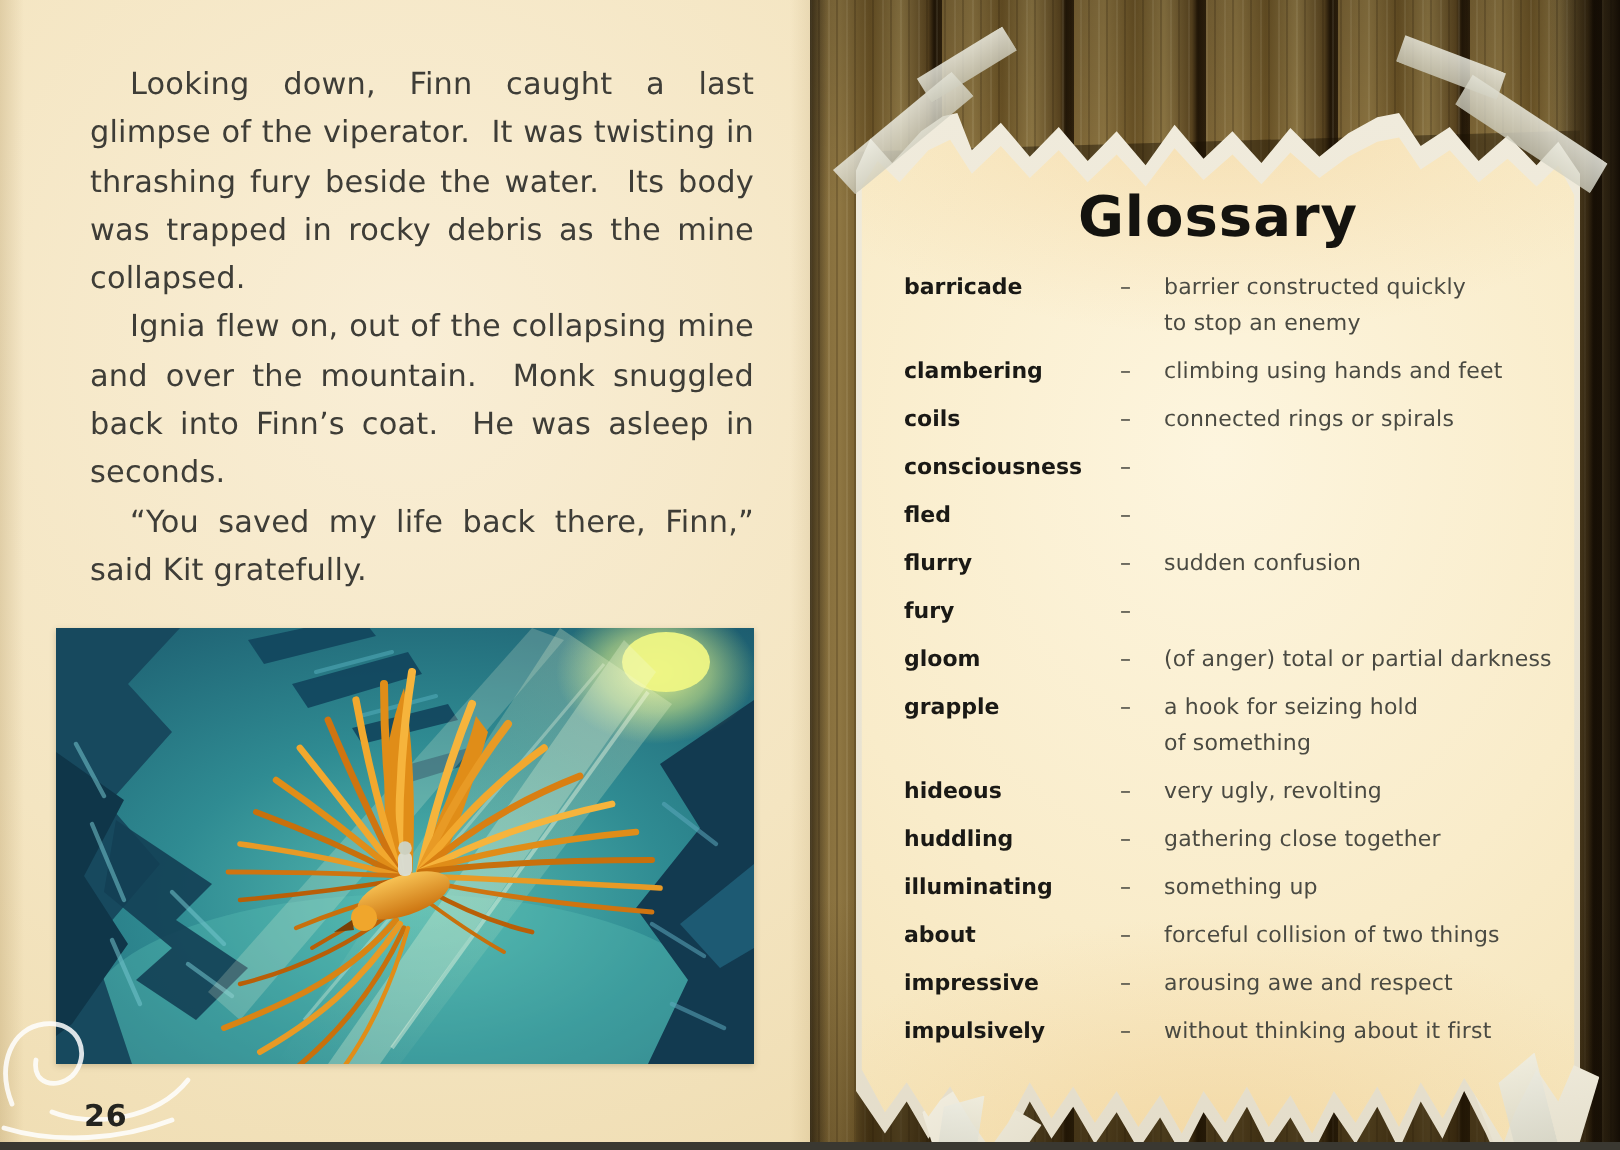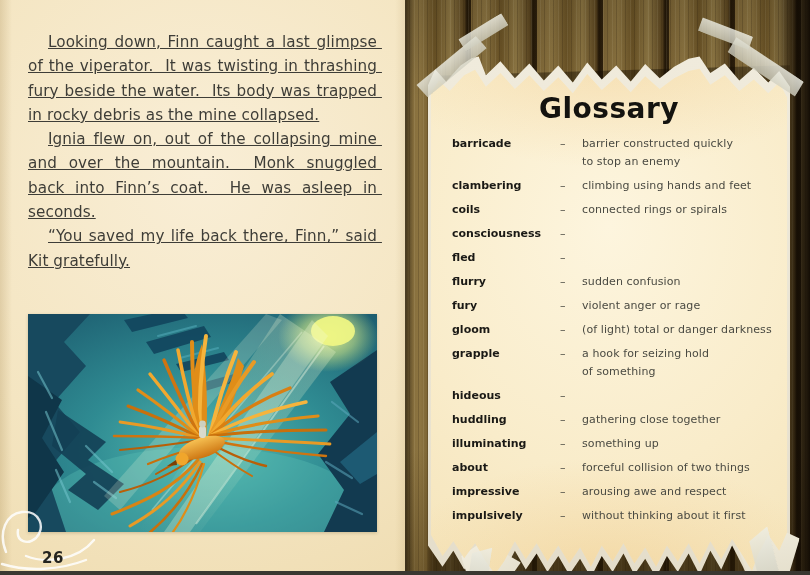--- a/index.html
+++ b/index.html
@@ -16,27 +16,26 @@
   .page { position:relative; width:405px; height:575px; flex:0 0 405px; }
 
   
   .left-page {
     background:
       linear-gradient(90deg, rgba(150,118,58,.22) 0px, rgba(150,118,58,0) 12px),
       linear-gradient(270deg, rgba(150,118,58,.12) 0px, rgba(150,118,58,0) 10px),
       radial-gradient(130% 95% at 50% 30%, #f9eed6 0%, #f4e5c1 55%, #edd9ab 100%);
   }
   .story-text {
-    padding:30px 28px 0 28px;
+    padding:30px 28px 0 45px;
     font-size:15.2px;
     line-height:24.3px;
     letter-spacing:.1px;
     color:#3e3d37;
     text-align:justify;
-    text-decoration:underline;
   }
   .story-p { margin:0; text-indent:20px; white-space:pre-wrap; }
 
   .illustration {
     position:absolute;
     left:28px; top:314px;
     width:349px; height:218px;
     overflow:hidden;
     box-shadow:0 1px 3px rgba(90,70,30,.25);
   }
@@ -351,39 +350,39 @@
 
             <div class="g-row">
               <span class="g-term">flurry</span>
               <span class="g-dash">–</span>
               <span class="g-def">sudden confusion</span>
             </div>
 
             <div class="g-row">
               <span class="g-term">fury</span>
               <span class="g-dash">–</span>
-              <span class="g-def">violent anger or rage</span>
             </div>
 
             <div class="g-row">
               <span class="g-term">gloom</span>
               <span class="g-dash">–</span>
-              <span class="g-def">(of light) total or danger darkness</span>
+              <span class="g-def">(of anger) total or partial darkness</span>
             </div>
 
             <div class="g-row">
               <span class="g-term">grapple</span>
               <span class="g-dash">–</span>
               <span class="g-def">a hook for seizing hold
 of something</span>
             </div>
 
             <div class="g-row">
               <span class="g-term">hideous</span>
               <span class="g-dash">–</span>
+              <span class="g-def">very ugly, revolting</span>
             </div>
 
             <div class="g-row">
               <span class="g-term">huddling</span>
               <span class="g-dash">–</span>
               <span class="g-def">gathering close together</span>
             </div>
 
             <div class="g-row">
               <span class="g-term">illuminating</span>

